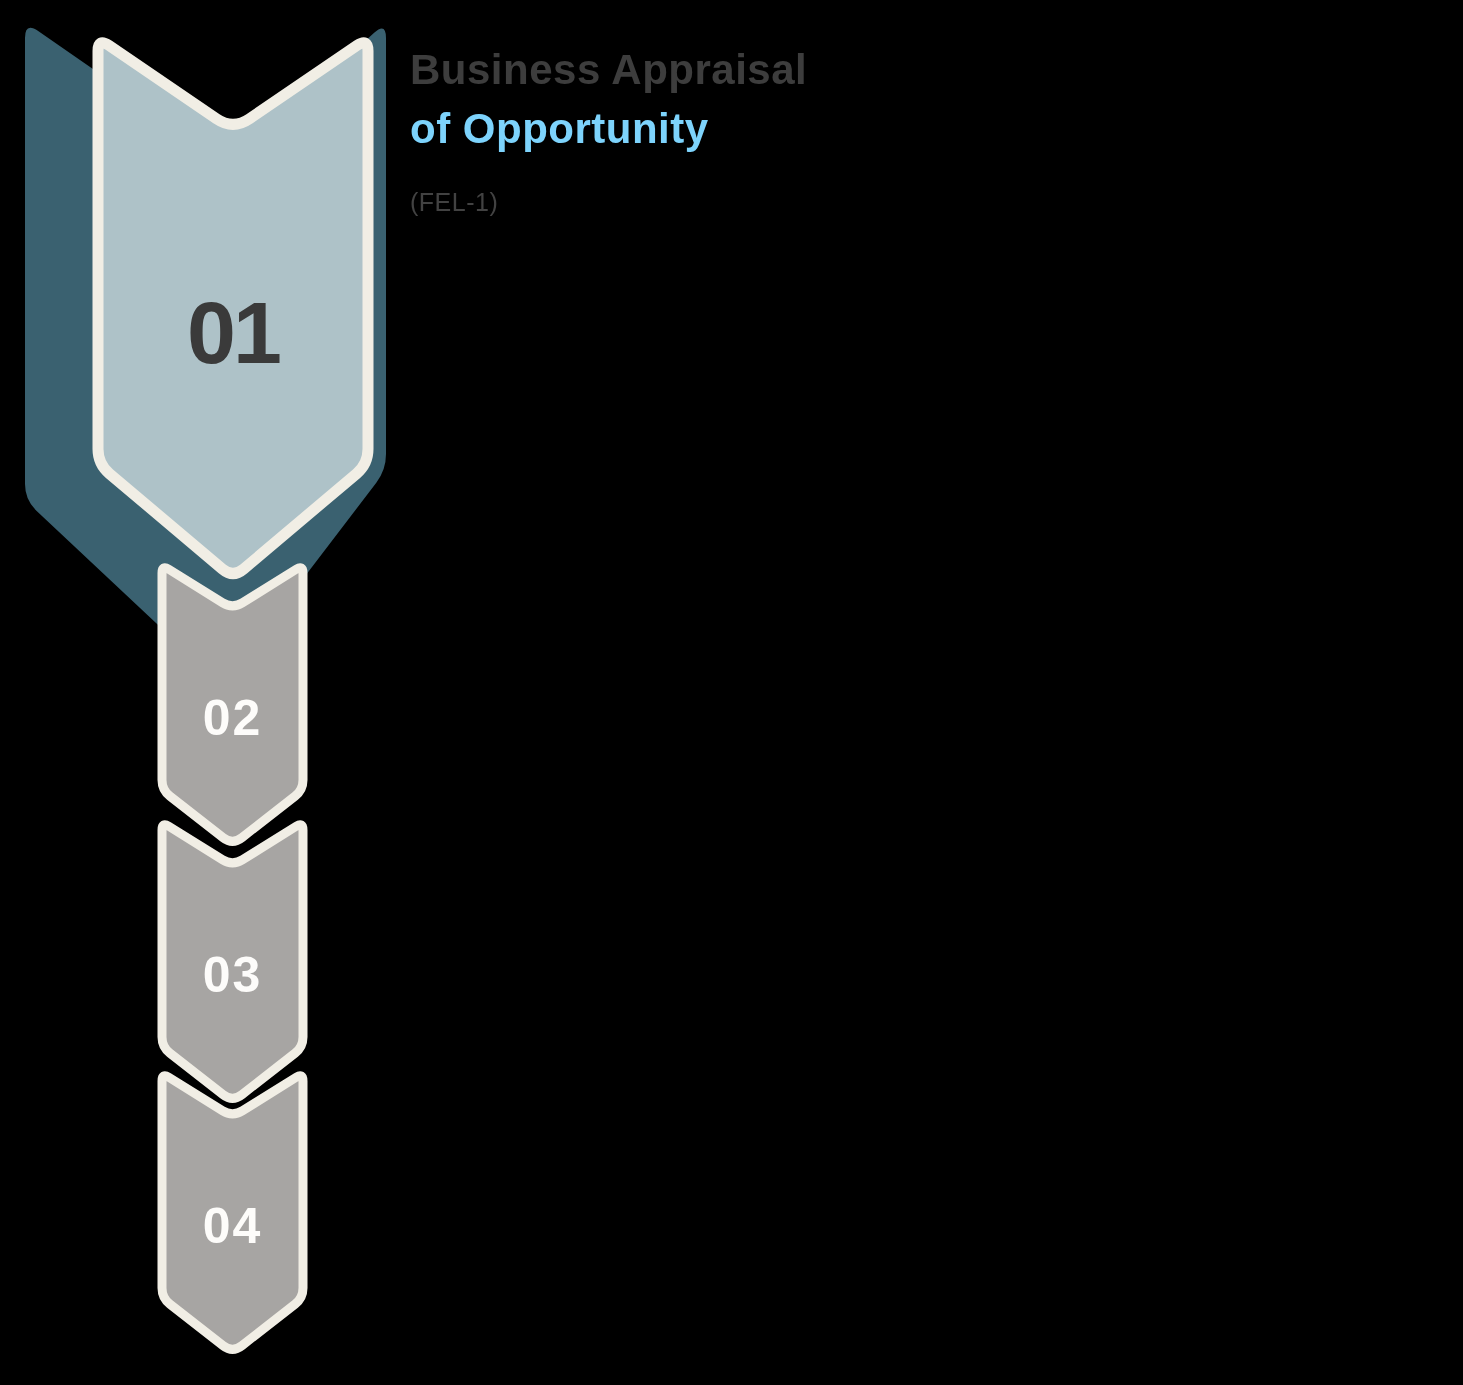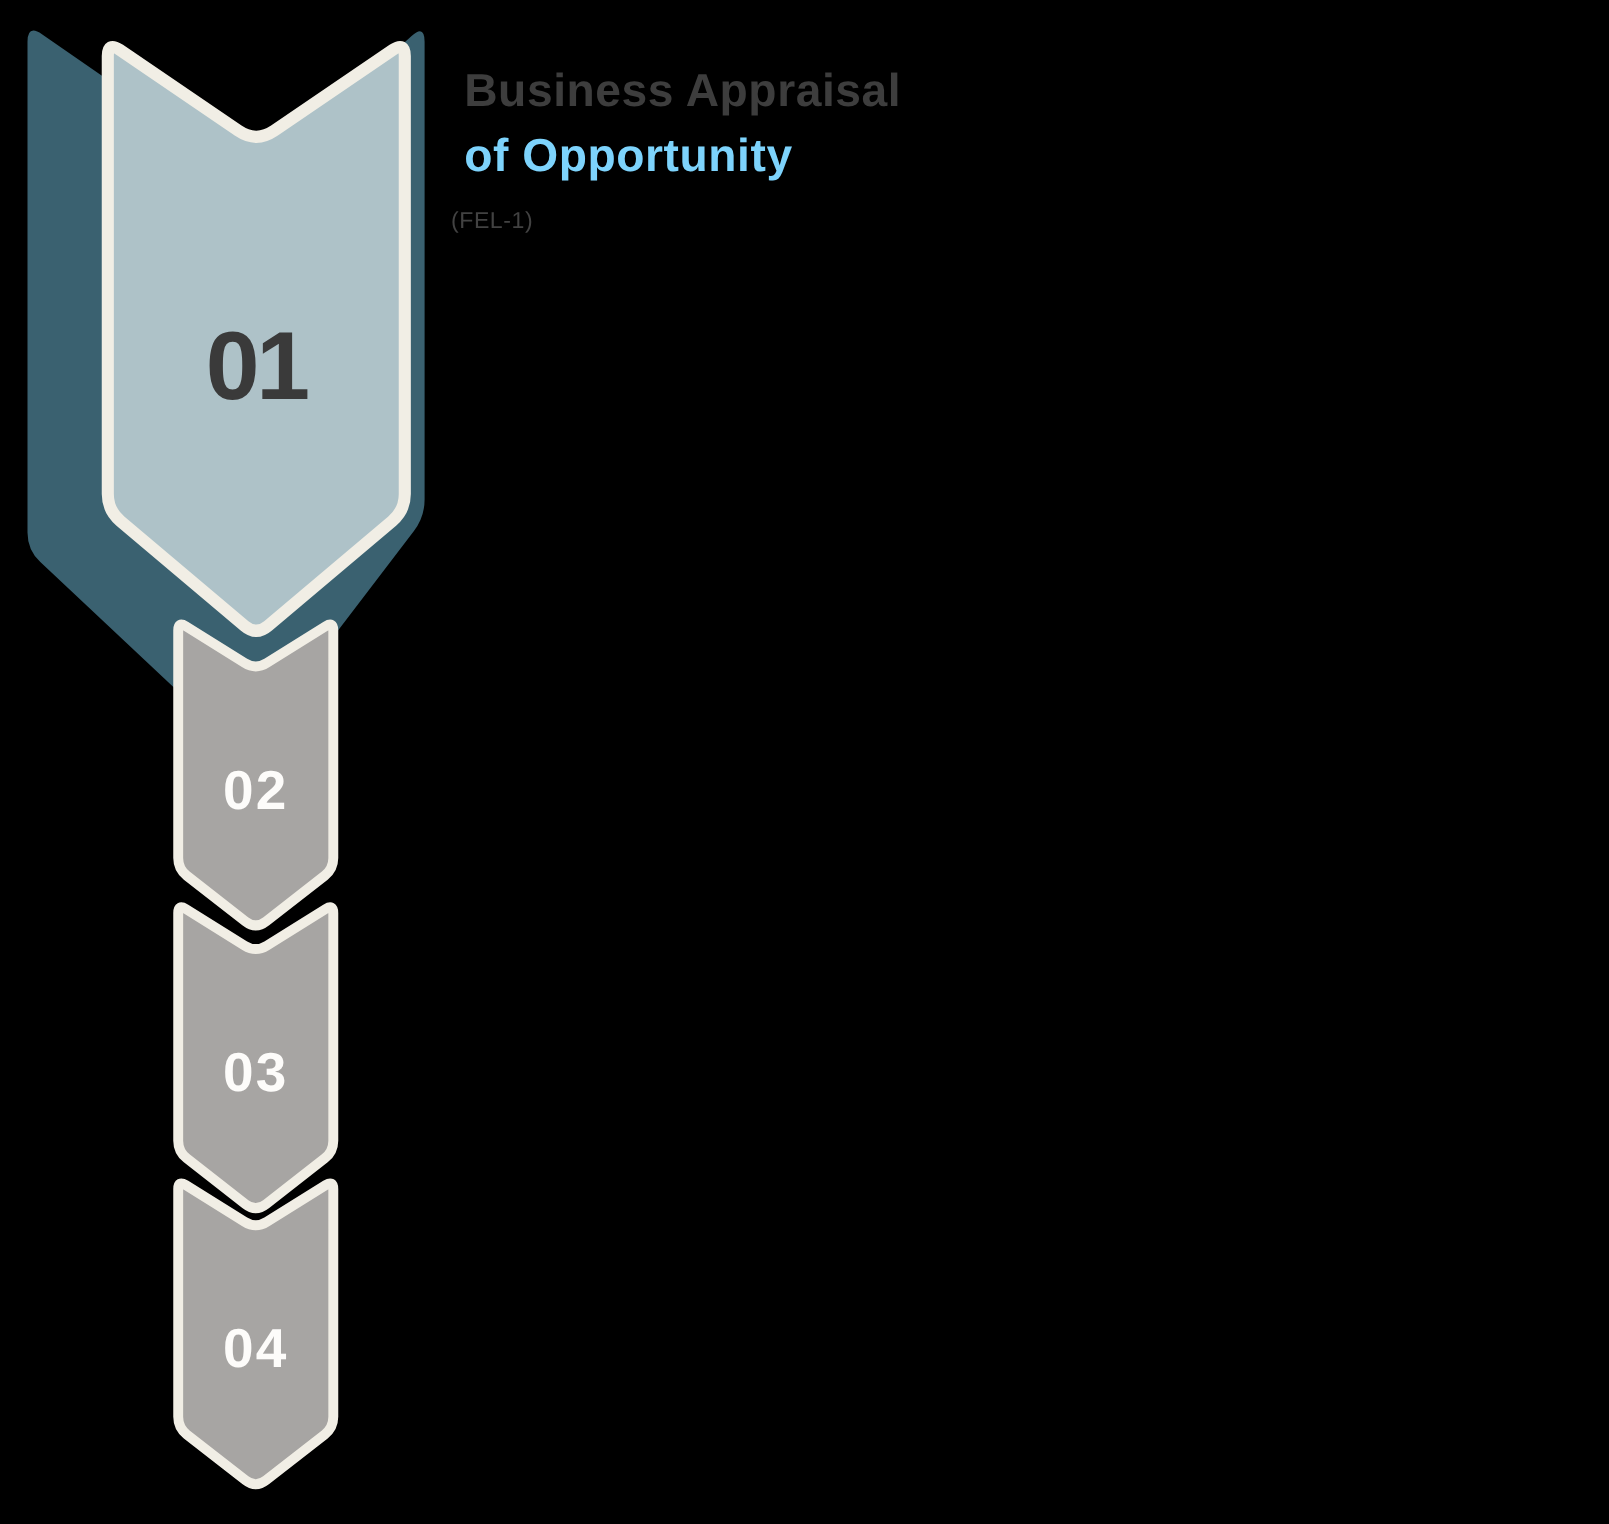--- a/index.html
+++ b/index.html
@@ -26,31 +26,31 @@
   .num-small {
     font-size: 50px;
     letter-spacing: 2px;
   }
 
   .title-block {
     position: absolute;
     left: 410px;
     top: 40px;
   }
-  .title-block h1 { margin: 12px; padding: 0; }
+  .title-block h1 { margin: 0; padding: 0; }
   .title-line {
     display: block;
     font-size: 42px;
     line-height: 59px;
     font-weight: bold;
     letter-spacing: 0.5px;
   }
   .subtitle {
-    margin: 17px 0 0 0;
-    font-size: 21px;
+    margin: 30px 0 0 0;
+    font-size: 25px;
     line-height: 28px;
     font-weight: normal;
     letter-spacing: 0.5px;
   }
 </style>
 </head>
 <body style="background: rgb(0, 0, 0);">
 
 <div class="stage">
 

